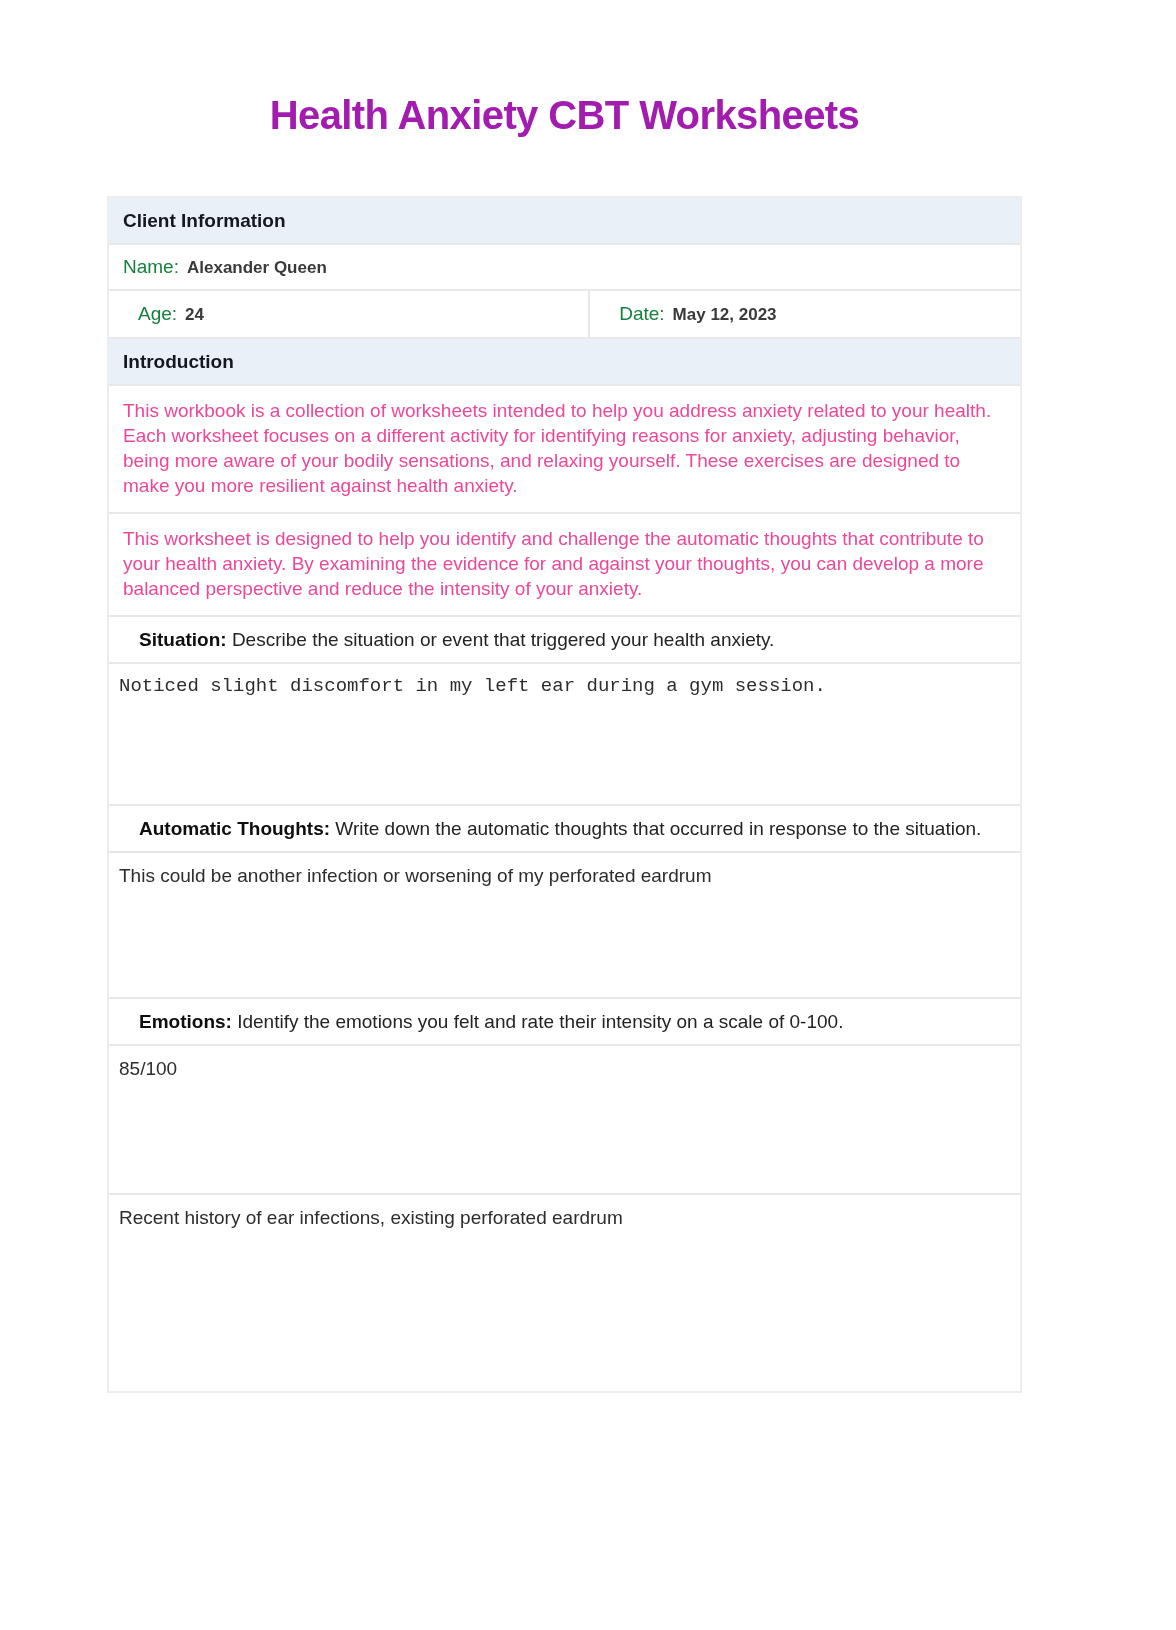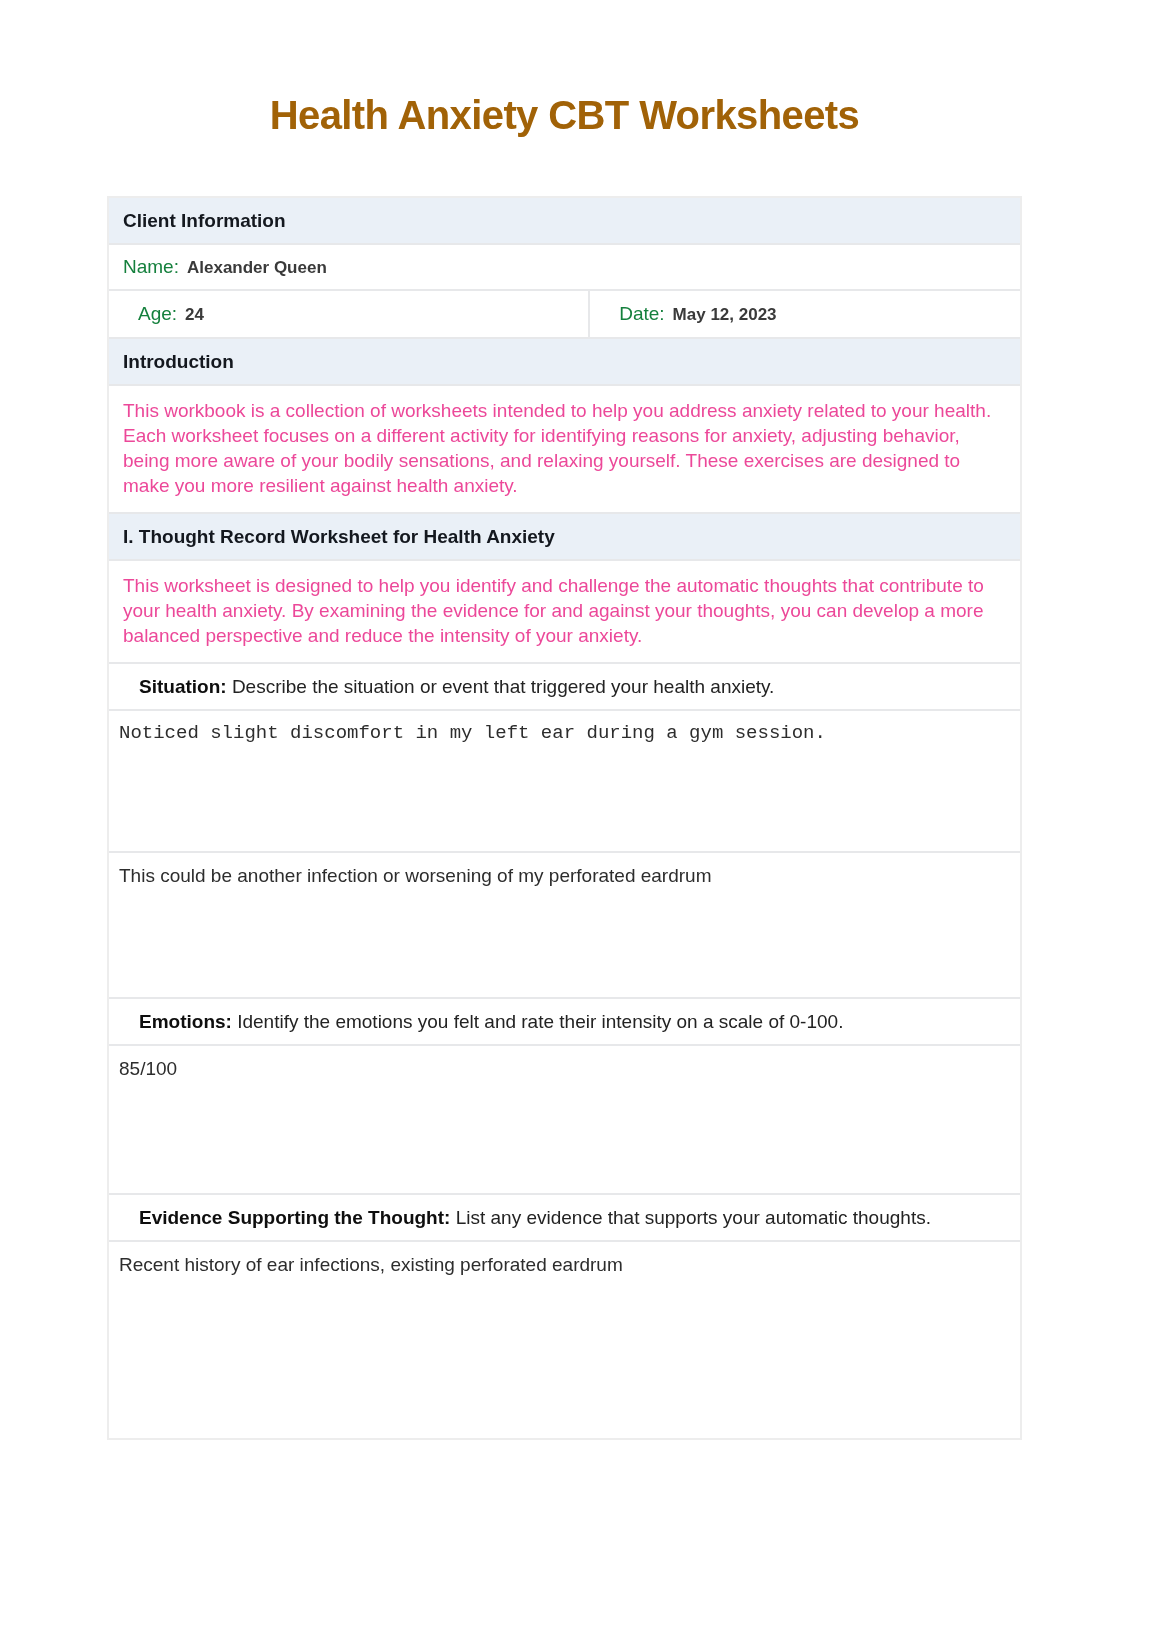--- a/index.html
+++ b/index.html
@@ -11,21 +11,21 @@
     position: relative;
     overflow: hidden;
   }
   .page { width: 915px; margin: 0 0 0 107px; }
   .title {
     margin-top: 92px;
     text-align: center;
     font-size: 40px;
     font-weight: 700;
     letter-spacing: -0.6px;
-    color: #a16207;
+    color: #a21caf;
     line-height: 1.15;
   }
   .sheet {
     margin-top: 58px;
     border: 2px solid var(--outer-border, #ededed);
     background: #fff;
   }
   .row {
     border-top: 2px solid var(--row-border, #e7e8ea);
     padding: 9px 14px;
@@ -78,40 +78,37 @@
         <span class="lbl">Date:</span><span class="val">May 12, 2023</span>
       </div>
     </div>
 
     <div class="row header">
       <span>Introduction</span>
     </div>
 
     <div class="row para">This workbook is a collection of worksheets intended to help you address anxiety related to your health. Each worksheet focuses on a different activity for identifying reasons for anxiety, adjusting behavior, being more aware of your bodily sensations, and relaxing yourself. These exercises are designed to make you more resilient against health anxiety.</div>
 
-    <div class="row header">
-      <span>I. Thought Record Worksheet for Health Anxiety</span>
-    </div>
 
     <div class="row para">This worksheet is designed to help you identify and challenge the automatic thoughts that contribute to your health anxiety. By examining the evidence for and against your thoughts, you can develop a more balanced perspective and reduce the intensity of your anxiety.</div>
 
     <div class="row prompt">
       <span class="plabel">Situation:</span>
       <span>Describe the situation or event that triggered your health anxiety.</span>
     </div>
     <div class="row answer ans-0">Noticed slight discomfort in my left ear during a gym session.</div>
 
+    <div class="row prompt">
+      <span class="plabel">Automatic Thoughts:</span>
+      <span>Write down the automatic thoughts that occurred in response to the situation.</span>
+    </div>
     <div class="row answer ans-1">This could be another infection or worsening of my perforated eardrum</div>
 
     <div class="row prompt">
       <span class="plabel">Emotions:</span>
       <span>Identify the emotions you felt and rate their intensity on a scale of 0-100.</span>
     </div>
     <div class="row answer ans-2">85/100</div>
 
-    <div class="row prompt">
-      <span class="plabel">Evidence Supporting the Thought:</span>
-      <span>List any evidence that supports your automatic thoughts.</span>
-    </div>
     <div class="row answer ans-3">Recent history of ear infections, existing perforated eardrum</div>
 
   </div>
 </div>
 
 </body></html>

